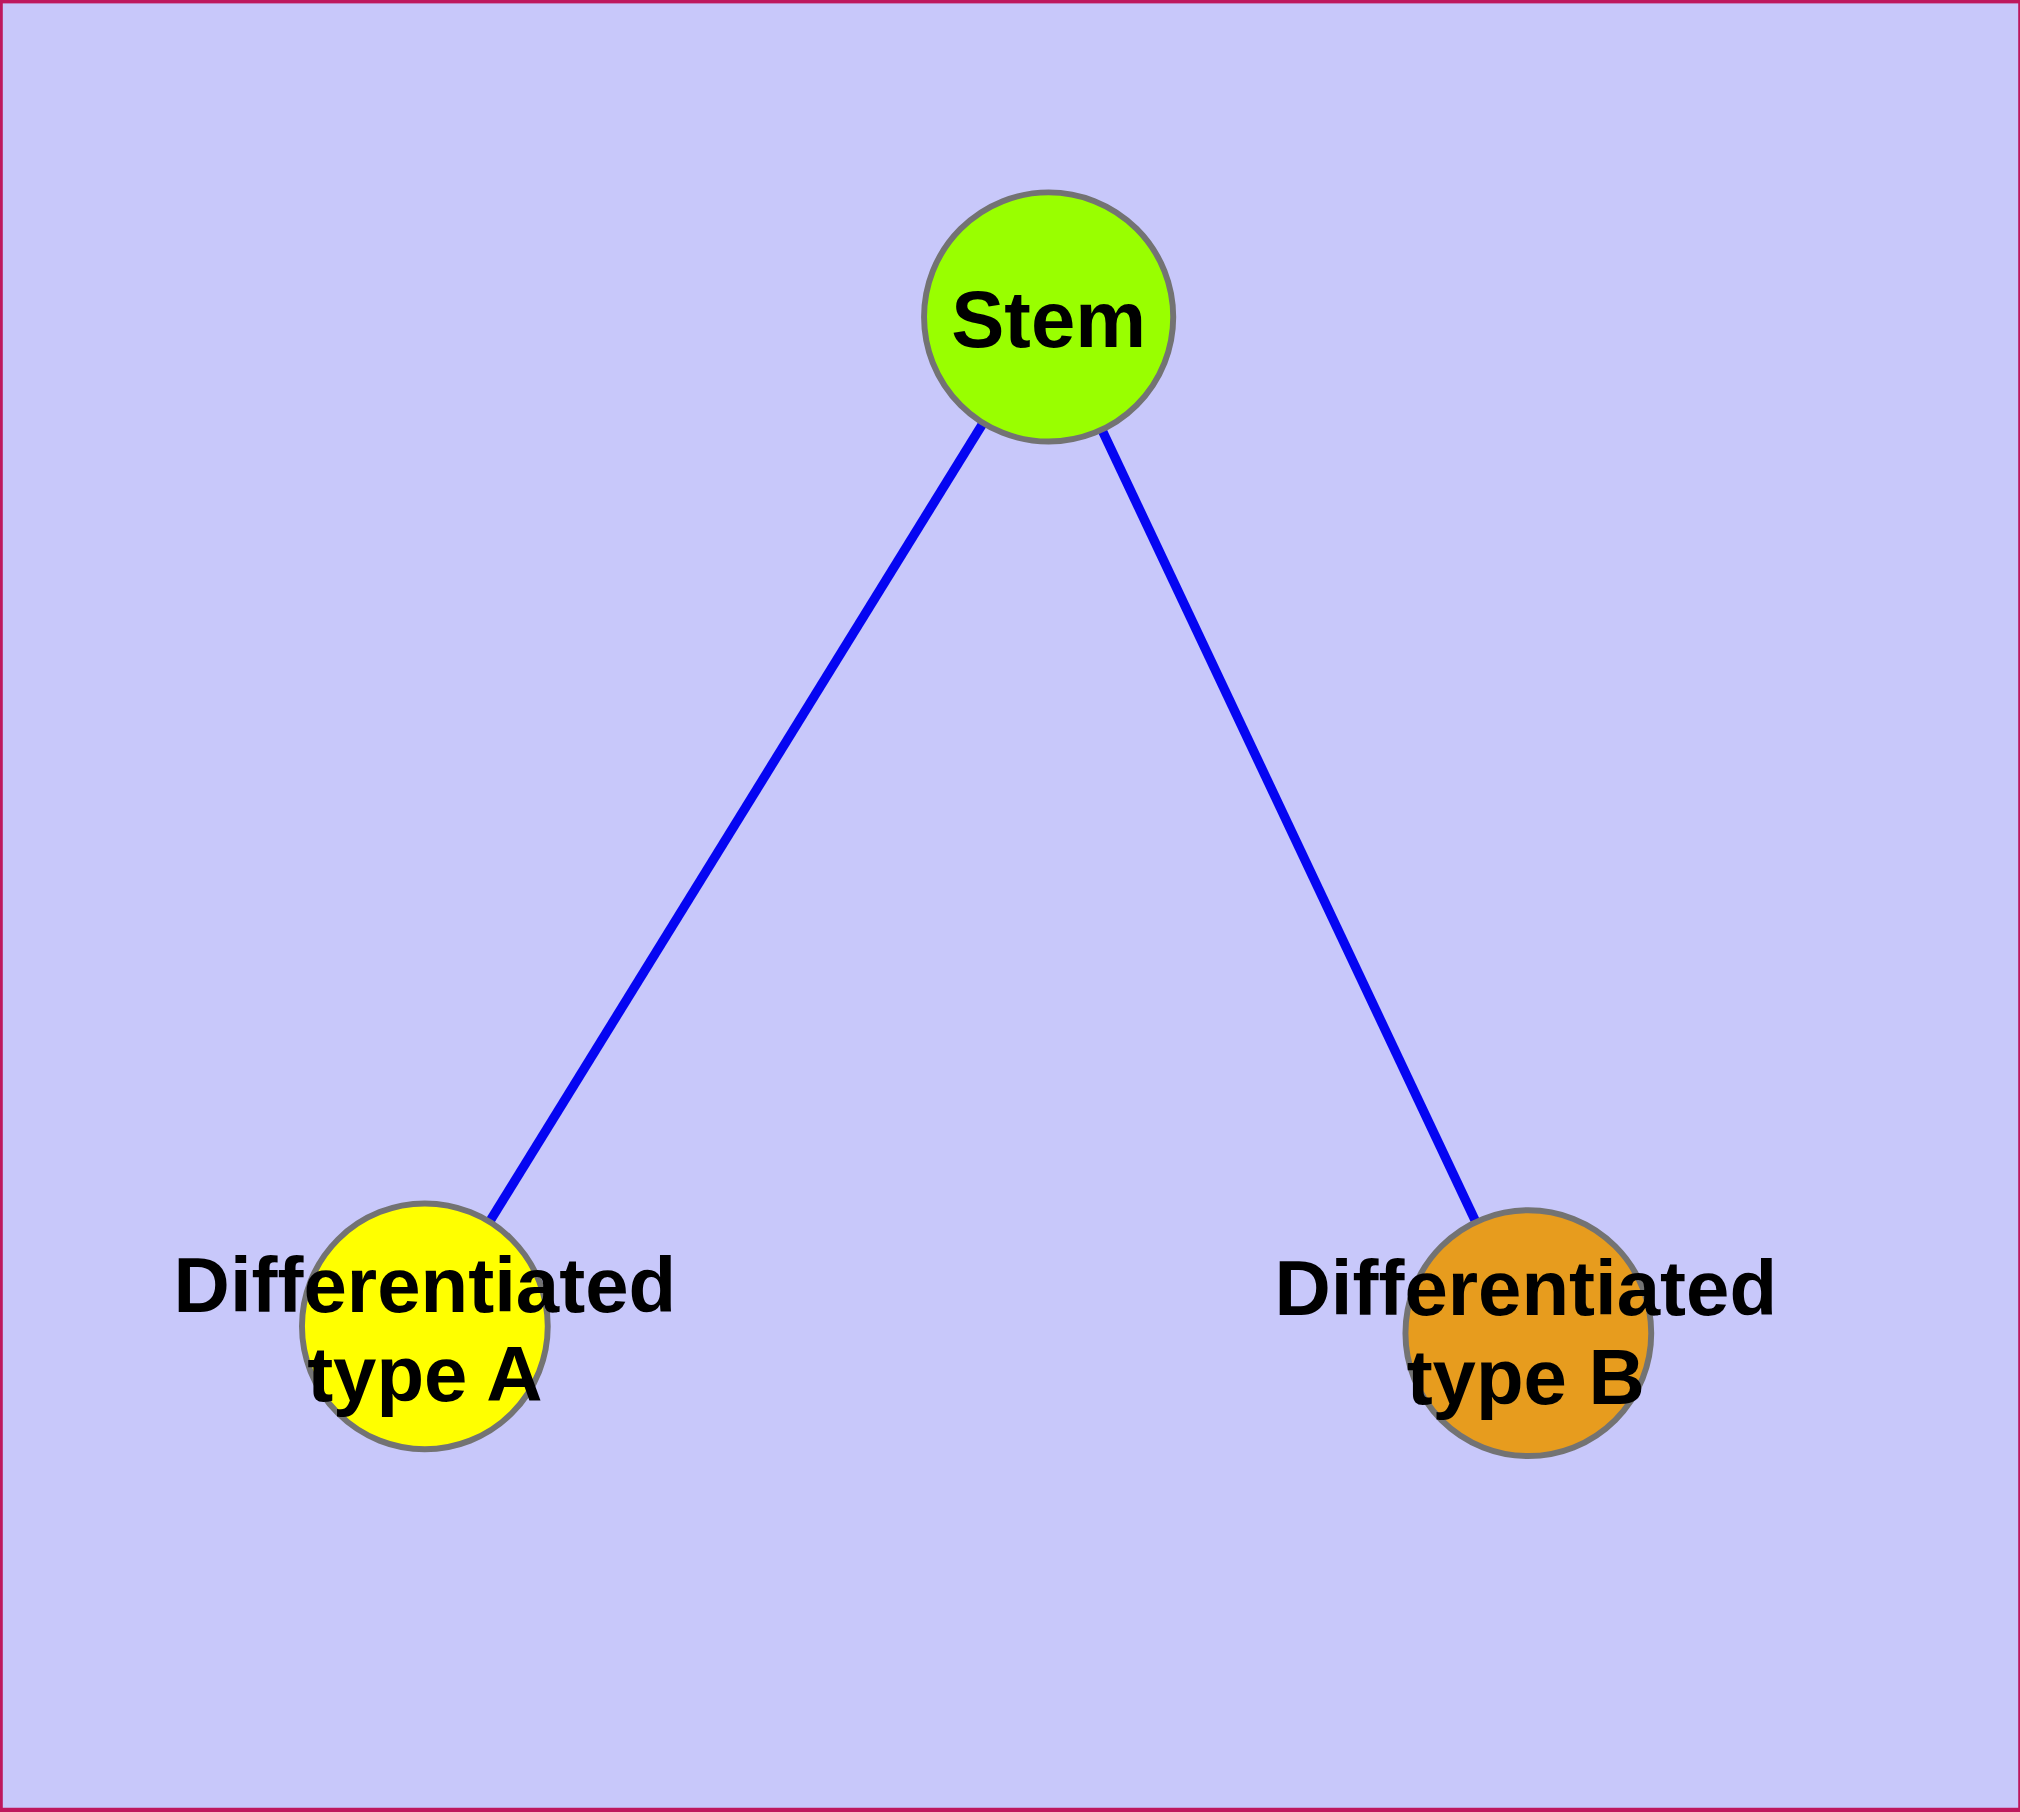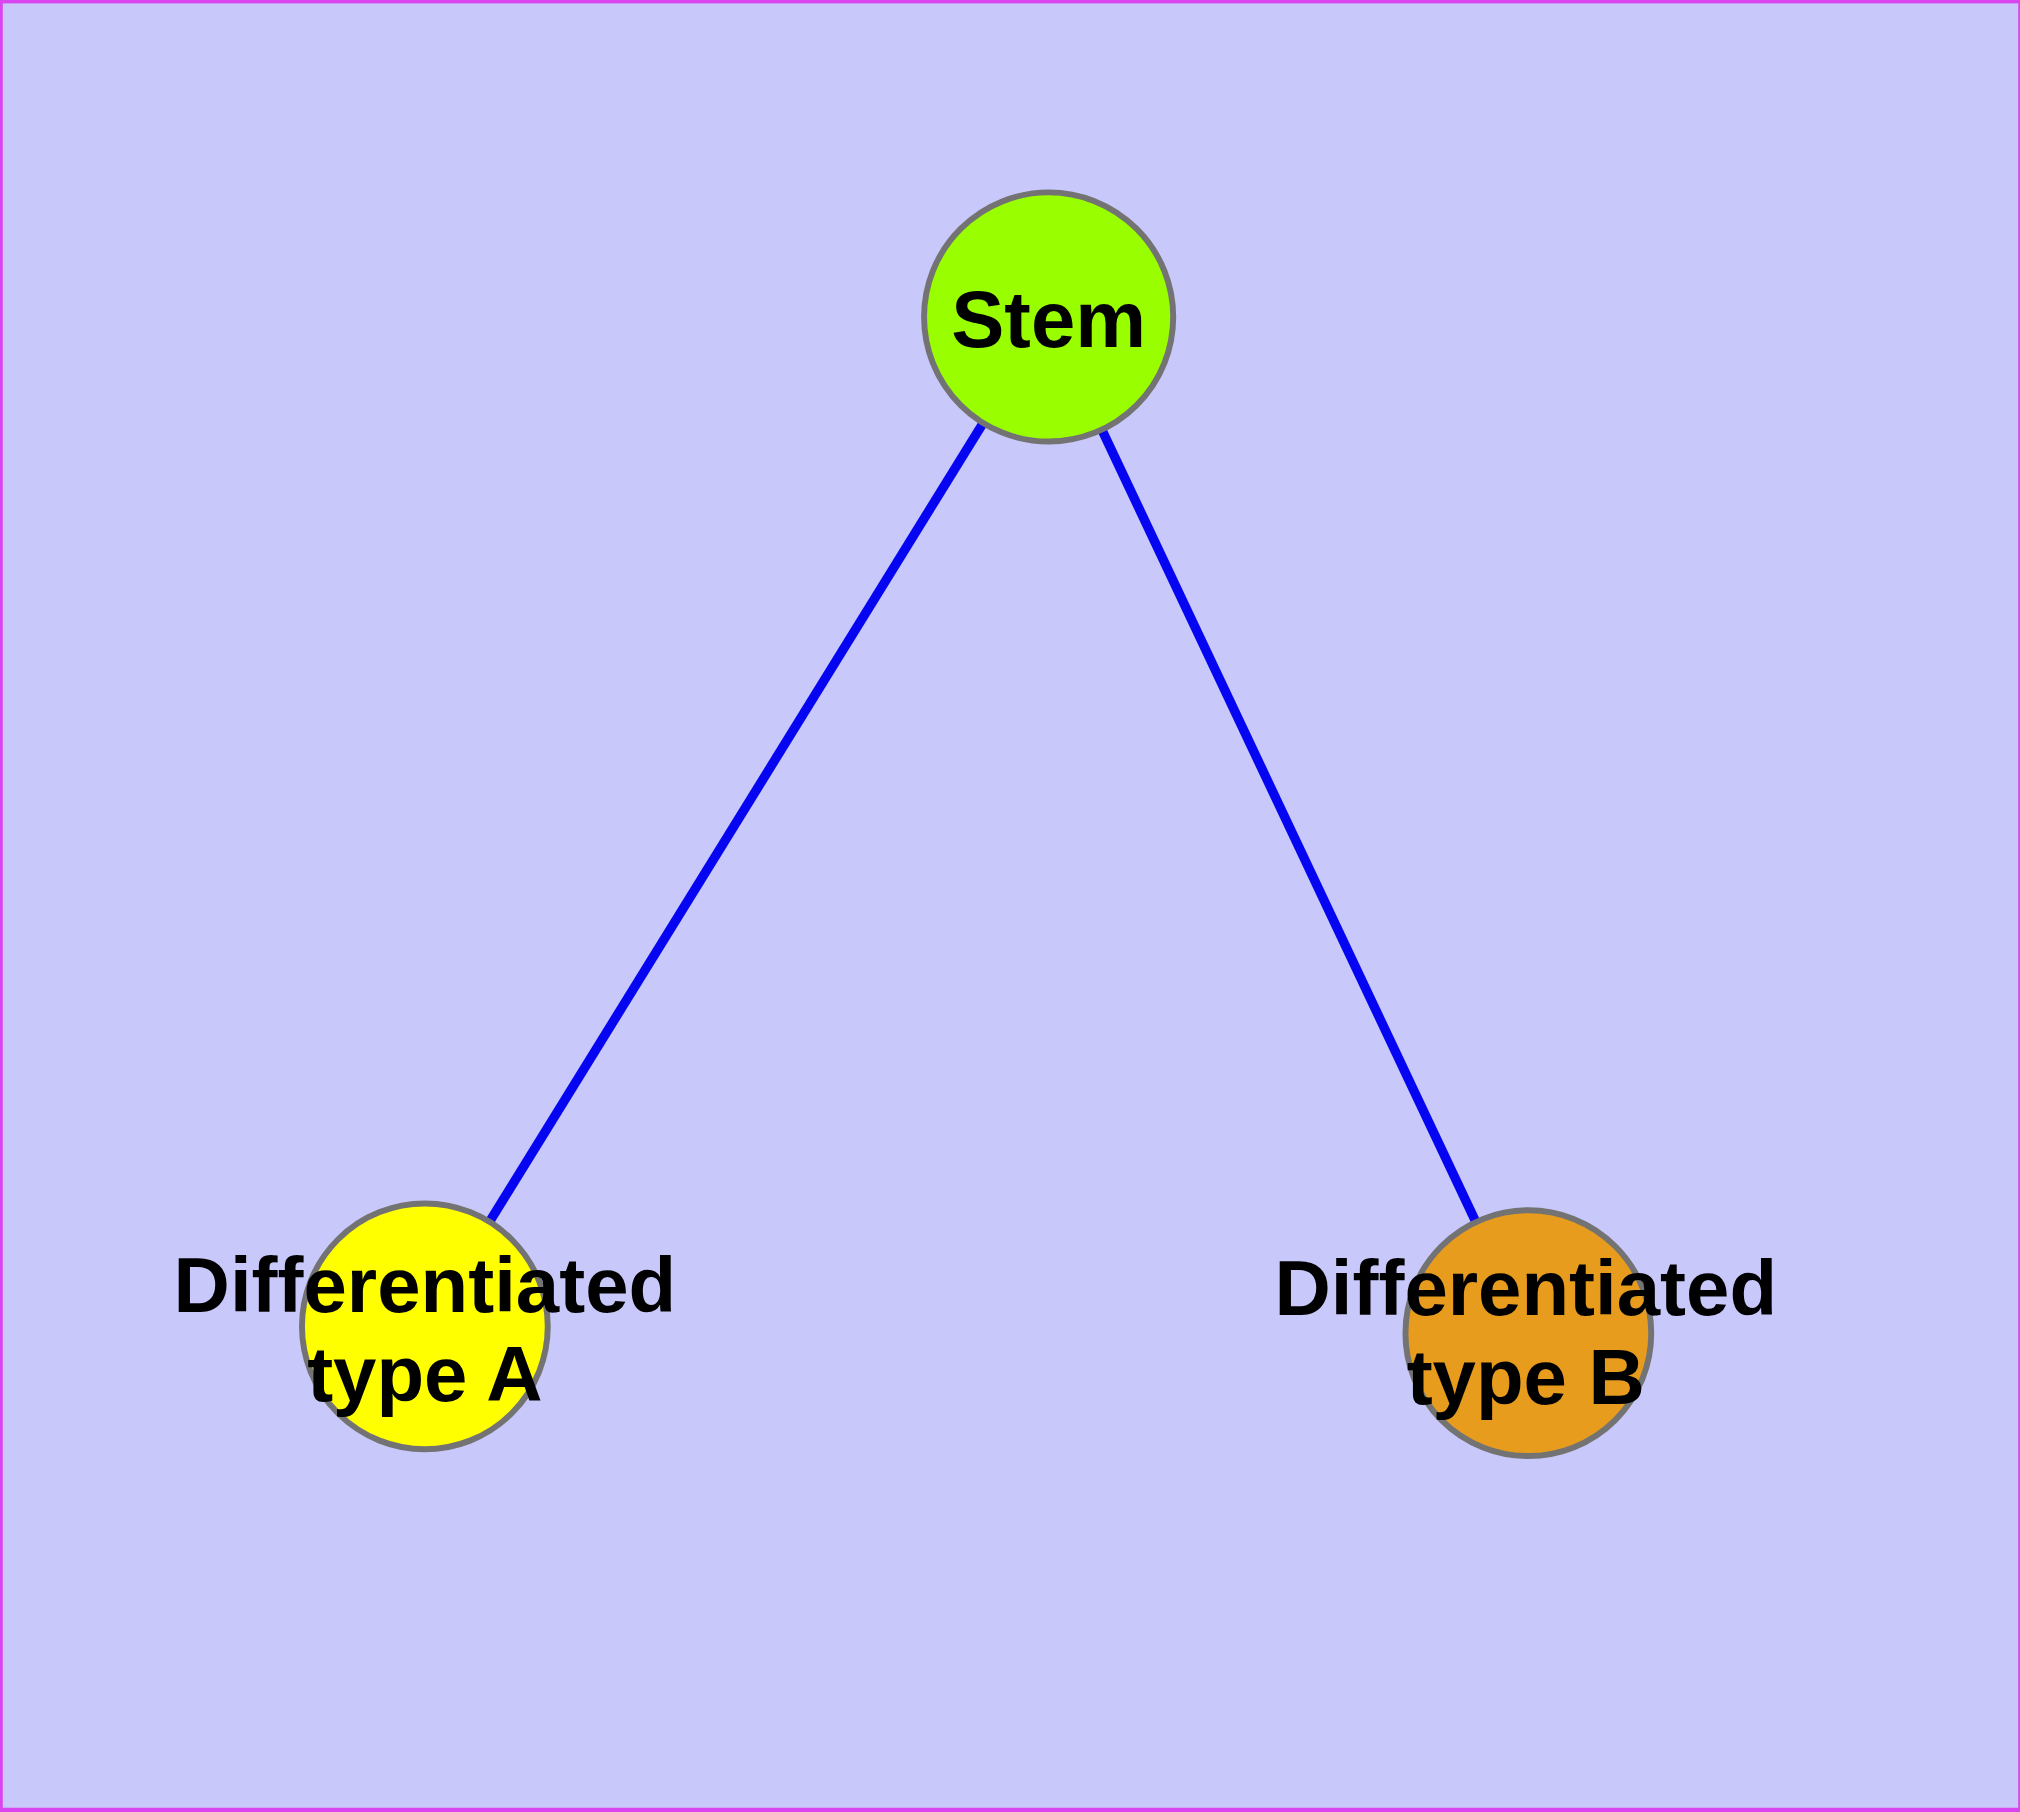--- a/index.html
+++ b/index.html
@@ -5,21 +5,21 @@
   html, body {
     margin: 0;
     padding: 0;
     background: #ffffff;
     font-family: "Liberation Sans", sans-serif;
   }
   .stage {
     position: relative;
     width: 2021px;
     height: 1812px;
-    background: #d946ef;
+    background: #be185d;
     overflow: hidden;
   }
   svg {
     display: block;
   }
   .node-label {
     font-family: "Liberation Sans", sans-serif;
     font-weight: bold;
     font-size: 92px;
   }

